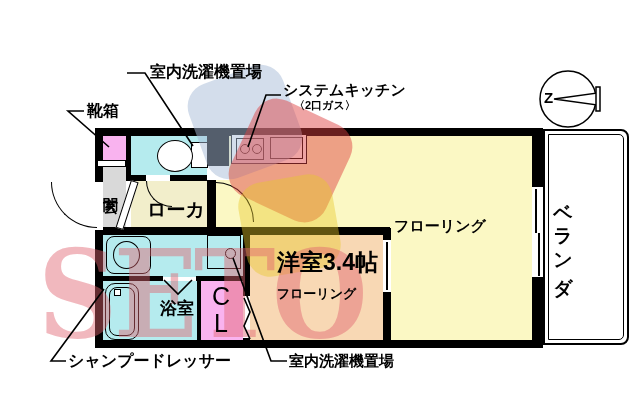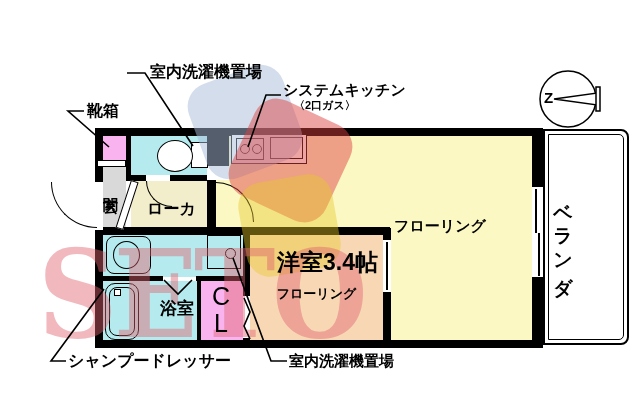--- a/index.html
+++ b/index.html
@@ -124,21 +124,21 @@
   <div class="lbl z6" style="left:68px;top:352px;font-size:16px;">シャンプードレッサー</div>
   <div class="lbl z6" style="left:289px;top:353px;font-size:15px;">室内洗濯機置場</div>
 
   <div class="lbl z6 center" style="left:350px;top:218px;width:180px;font-size:15px;">フローリング</div>
 
   <div class="lbl z6 center" style="left:250px;top:250px;width:155px;font-size:23px;">洋室3.4帖</div>
   <div class="lbl z6 center" style="left:250px;top:287px;width:133px;font-size:13px;">フローリング</div>
 
   <div class="lbl z6 vtext" style="left:552px;top:190px;height:110px;font-size:19px;letter-spacing:3px;">ベランダ</div>
   <div class="lbl z6 vtext" style="left:102px;top:185px;height:46px;font-size:15px;">玄関</div>
-  <div class="lbl z6" style="left:147px;top:200px;font-size:16px;">ローカ</div>
+  <div class="lbl z6" style="left:147px;top:200px;font-size:19px;">ローカ</div>
 
 
   <div class="lbl z6" style="left:147px;top:300px;font-size:17px;margin-left:13px;">浴室</div>
 
   <div class="lbl z6 center" style="left:205px;top:283px;width:32px;font-size:25px;font-weight:normal;line-height:27px;">
     <span>C</span><br>
     <span>L</span>
   </div>
 
 </div>

